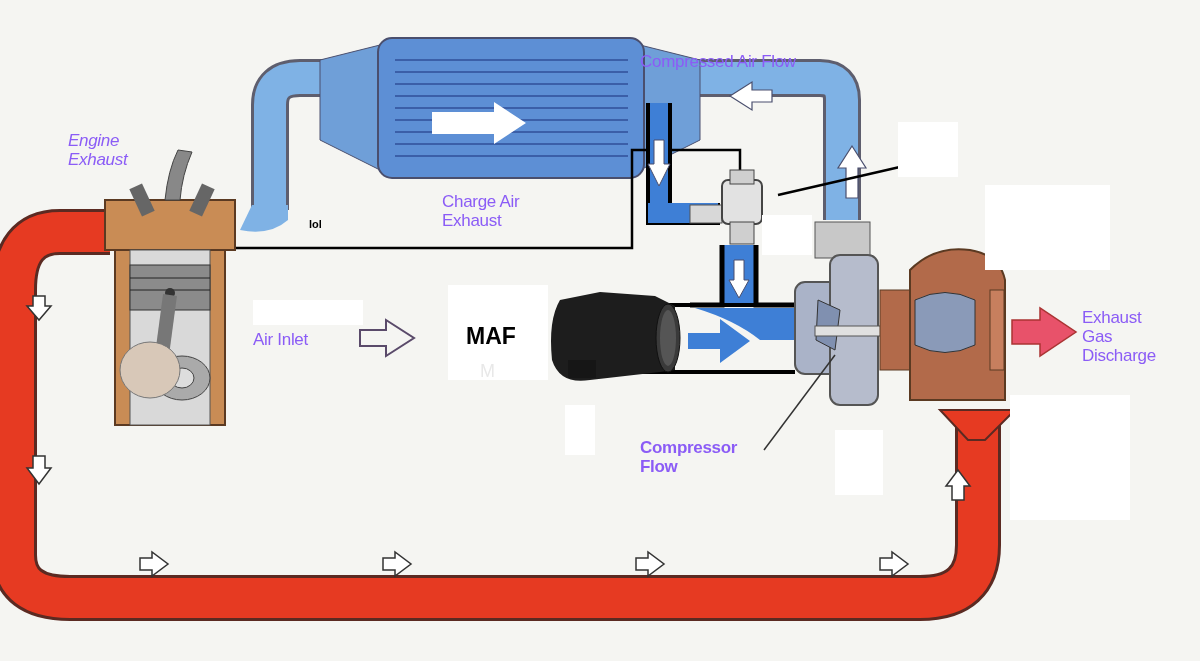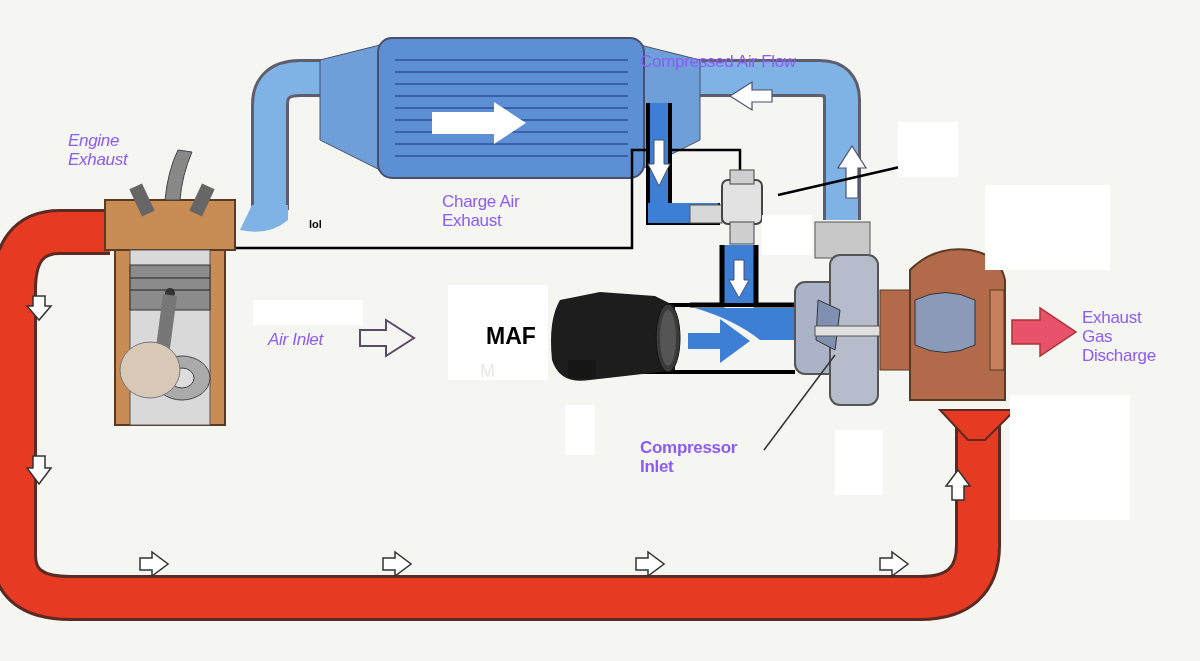--- a/index.html
+++ b/index.html
@@ -147,25 +147,25 @@
   <div>Engine</div>
   <div>Exhaust</div>
 </div>
 <div class="lbl" style="left:442px;top:192px;">
   <div>Charge Air</div>
   <div>Exhaust</div>
 </div>
 <div class="lbl" style="left:640px;top:52px;">Compressed Air Flow</div>
 <div class="bold" style="left:963px;top:100px;font-size:29px;line-height:36px;">
 </div>
-<div class="lbl" style="left:268px;top:330px;font-style:italic;">Air Inlet</div>
-<div class="bold" style="left:466px;top:323px;font-size:23px;margin-left:20px;">MAF</div>
+<div class="lbl" style="left:253px;top:330px;">Air Inlet</div>
+<div class="bold" style="left:466px;top:323px;font-size:23px;">MAF</div>
 <div class="lbl" style="left:480px;top:362px;color:#e8e8e8;font-size:18px;">M</div>
 <div class="lbl" style="left:640px;top:438px;font-weight:bold;">
   <div>Compressor</div>
-  <div>Inlet</div>
+  <div>Flow</div>
 </div>
 <div class="lbl" style="left:1082px;top:308px;">
   <div>Exhaust</div>
   <div>Gas</div>
   <div>Discharge</div>
 </div>
 <div class="bold" style="left:292px;top:218px;font-size:11px;margin-left:17px;">lol</div>
 
 </body></html>

